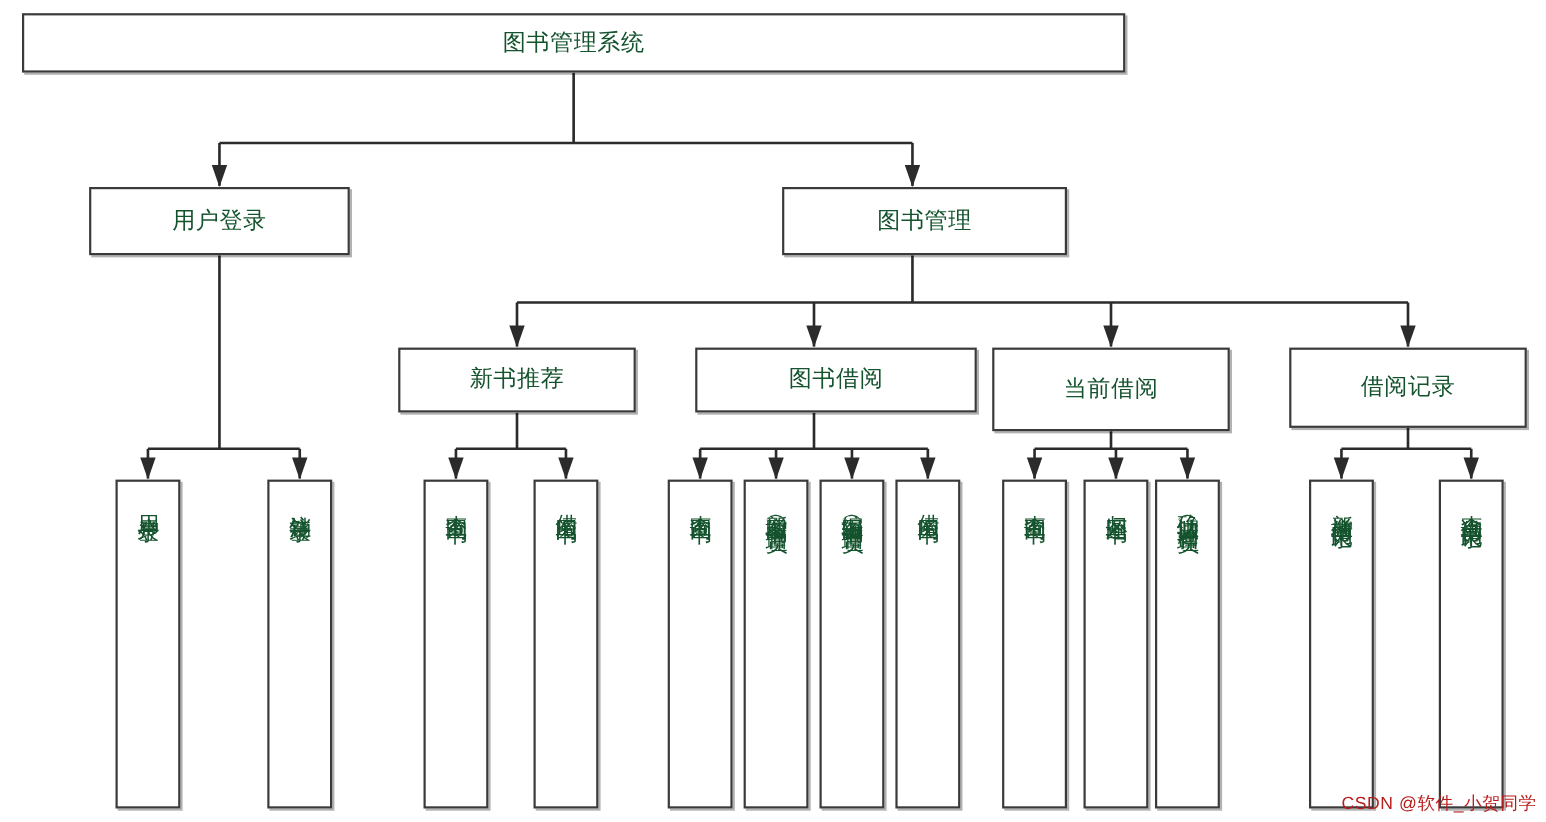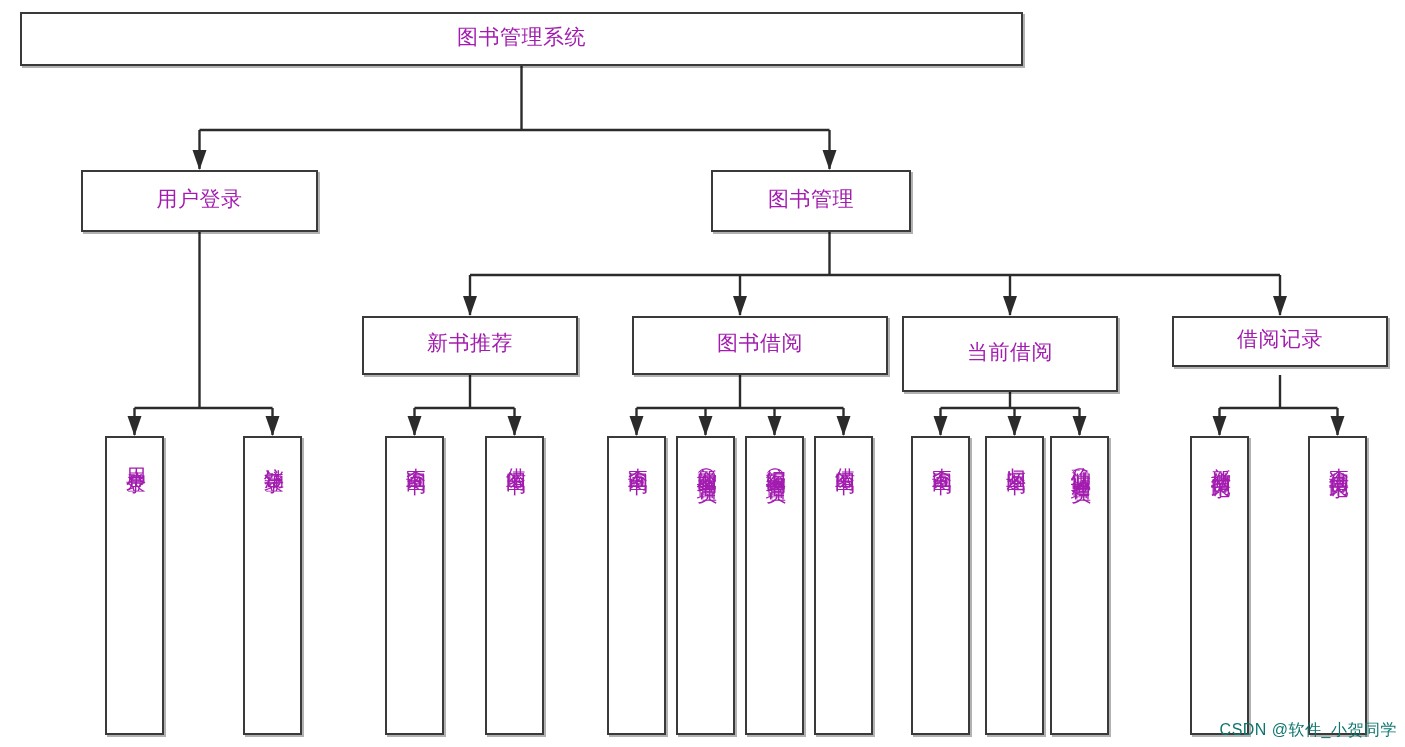--- a/index.html
+++ b/index.html
@@ -26,23 +26,22 @@
   }
   .node {
     position: absolute;
     box-sizing: border-box;
     background: #ffffff;
     border: 2.2px solid #3a3a3a;
     box-shadow: 2px 2px 0 rgba(0,0,0,0.30);
     display: flex;
     align-items: center;
     justify-content: center;
-    color: #a21caf;
+    color: #14532d;
     text-align: right;
-    font-family: Liberation Mono, monospace;
   }
   .node-label {
     display: block;
     line-height: 1.18;
     letter-spacing: 0.5px;
   }
   .node.horizontal .node-label {
     writing-mode: horizontal-tb;
     font-size: 21px;
   }
@@ -56,21 +55,21 @@
     text-orientation: upright;
     font-size: 20px;
     letter-spacing: 2.5px;
     line-height: 1;
   }
   .watermark {
     position: absolute;
     right: 8px;
     bottom: 6px;
     font-size: 16px;
-    color: #0f766e;
+    color: #b91c1c;
     letter-spacing: 0.5px;
     white-space: nowrap;
     pointer-events: none;
   }
 </style>
 </head>
 <body>
 
 <div id="canvas">
   <svg id="edges" viewBox="0 0 1405 747" xmlns="http://www.w3.org/2000/svg">
@@ -127,33 +126,33 @@
       <line x1="1337.5" y1="408" x2="1337.5" y2="435" stroke="#2b2b2b" stroke-width="2.4"></line>
       <path d="M 1330.5 416 L 1344.5 416 L 1337.5 436 Z" fill="#2b2b2b"></path>
     </svg>
   <div id="nodes">
       <div class="node horizontal" style="left: 20px; top: 12px; width: 1003px; height: 54px;">
         <span class="node-label">图书管理系统</span>
       </div>
       <div class="node horizontal" style="left: 81px; top: 170px; width: 237px; height: 62px;">
         <span class="node-label">用户登录</span>
       </div>
-      <div class="node horizontal" style="left: 711px; top: 170px; width: 200px; height: 62px;">
+      <div class="node horizontal" style="left: 711px; top: 170px; width: 259px; height: 62px;">
         <span class="node-label">图书管理</span>
       </div>
       <div class="node horizontal" style="left: 362px; top: 316px; width: 216px; height: 59px;">
         <span class="node-label">新书推荐</span>
       </div>
       <div class="node horizontal" style="left: 632px; top: 316px; width: 256px; height: 59px;">
         <span class="node-label">图书借阅</span>
       </div>
       <div class="node horizontal" style="left: 902px; top: 316px; width: 216px; height: 76px;">
         <span class="node-label">当前借阅</span>
       </div>
-      <div class="node horizontal" style="left: 1172px; top: 316px; width: 216px; height: 51px;">
+      <div class="node horizontal" style="left: 1172px; top: 316px; width: 216px; height: 73px;">
         <span class="node-label">借阅记录</span>
       </div>
       <div class="node vertical" style="left: 105px; top: 436px; width: 59px; height: 299px;">
         <span class="node-label">用户登录</span>
       </div>
       <div class="node vertical" style="left: 243px; top: 436px; width: 59px; height: 299px;">
         <span class="node-label">注销登录</span>
       </div>
       <div class="node vertical" style="left: 385px; top: 436px; width: 59px; height: 299px;">
         <span class="node-label">查询图书</span>

